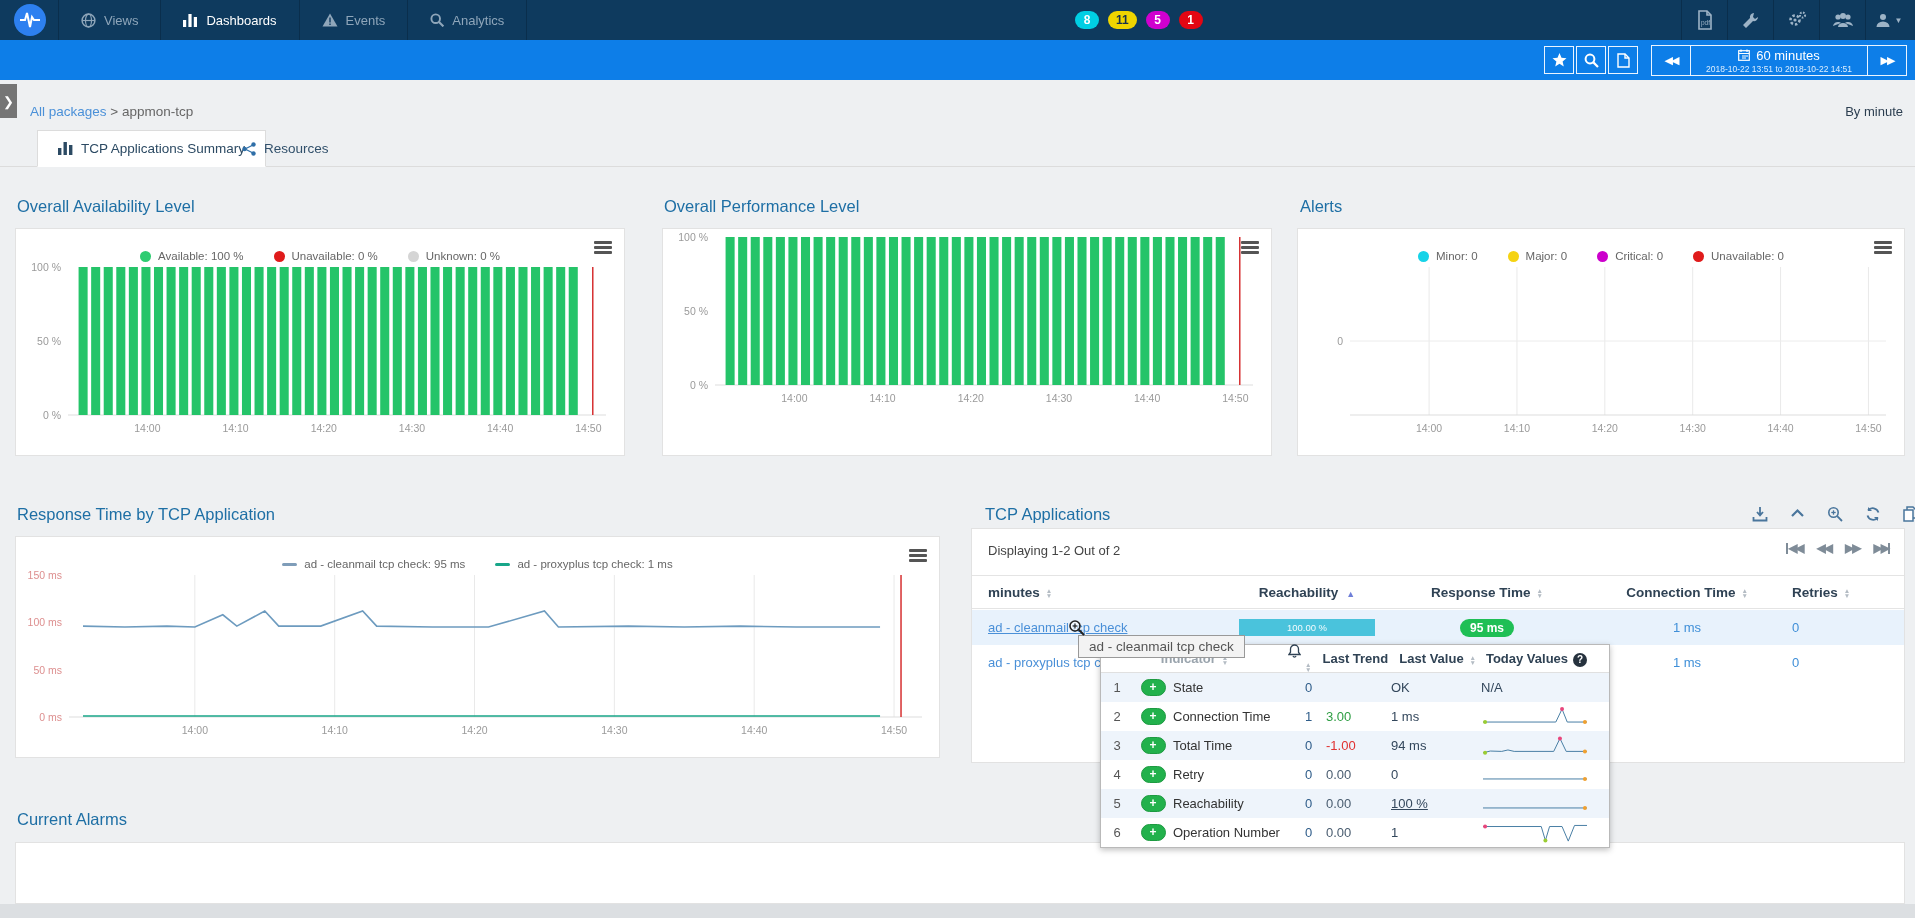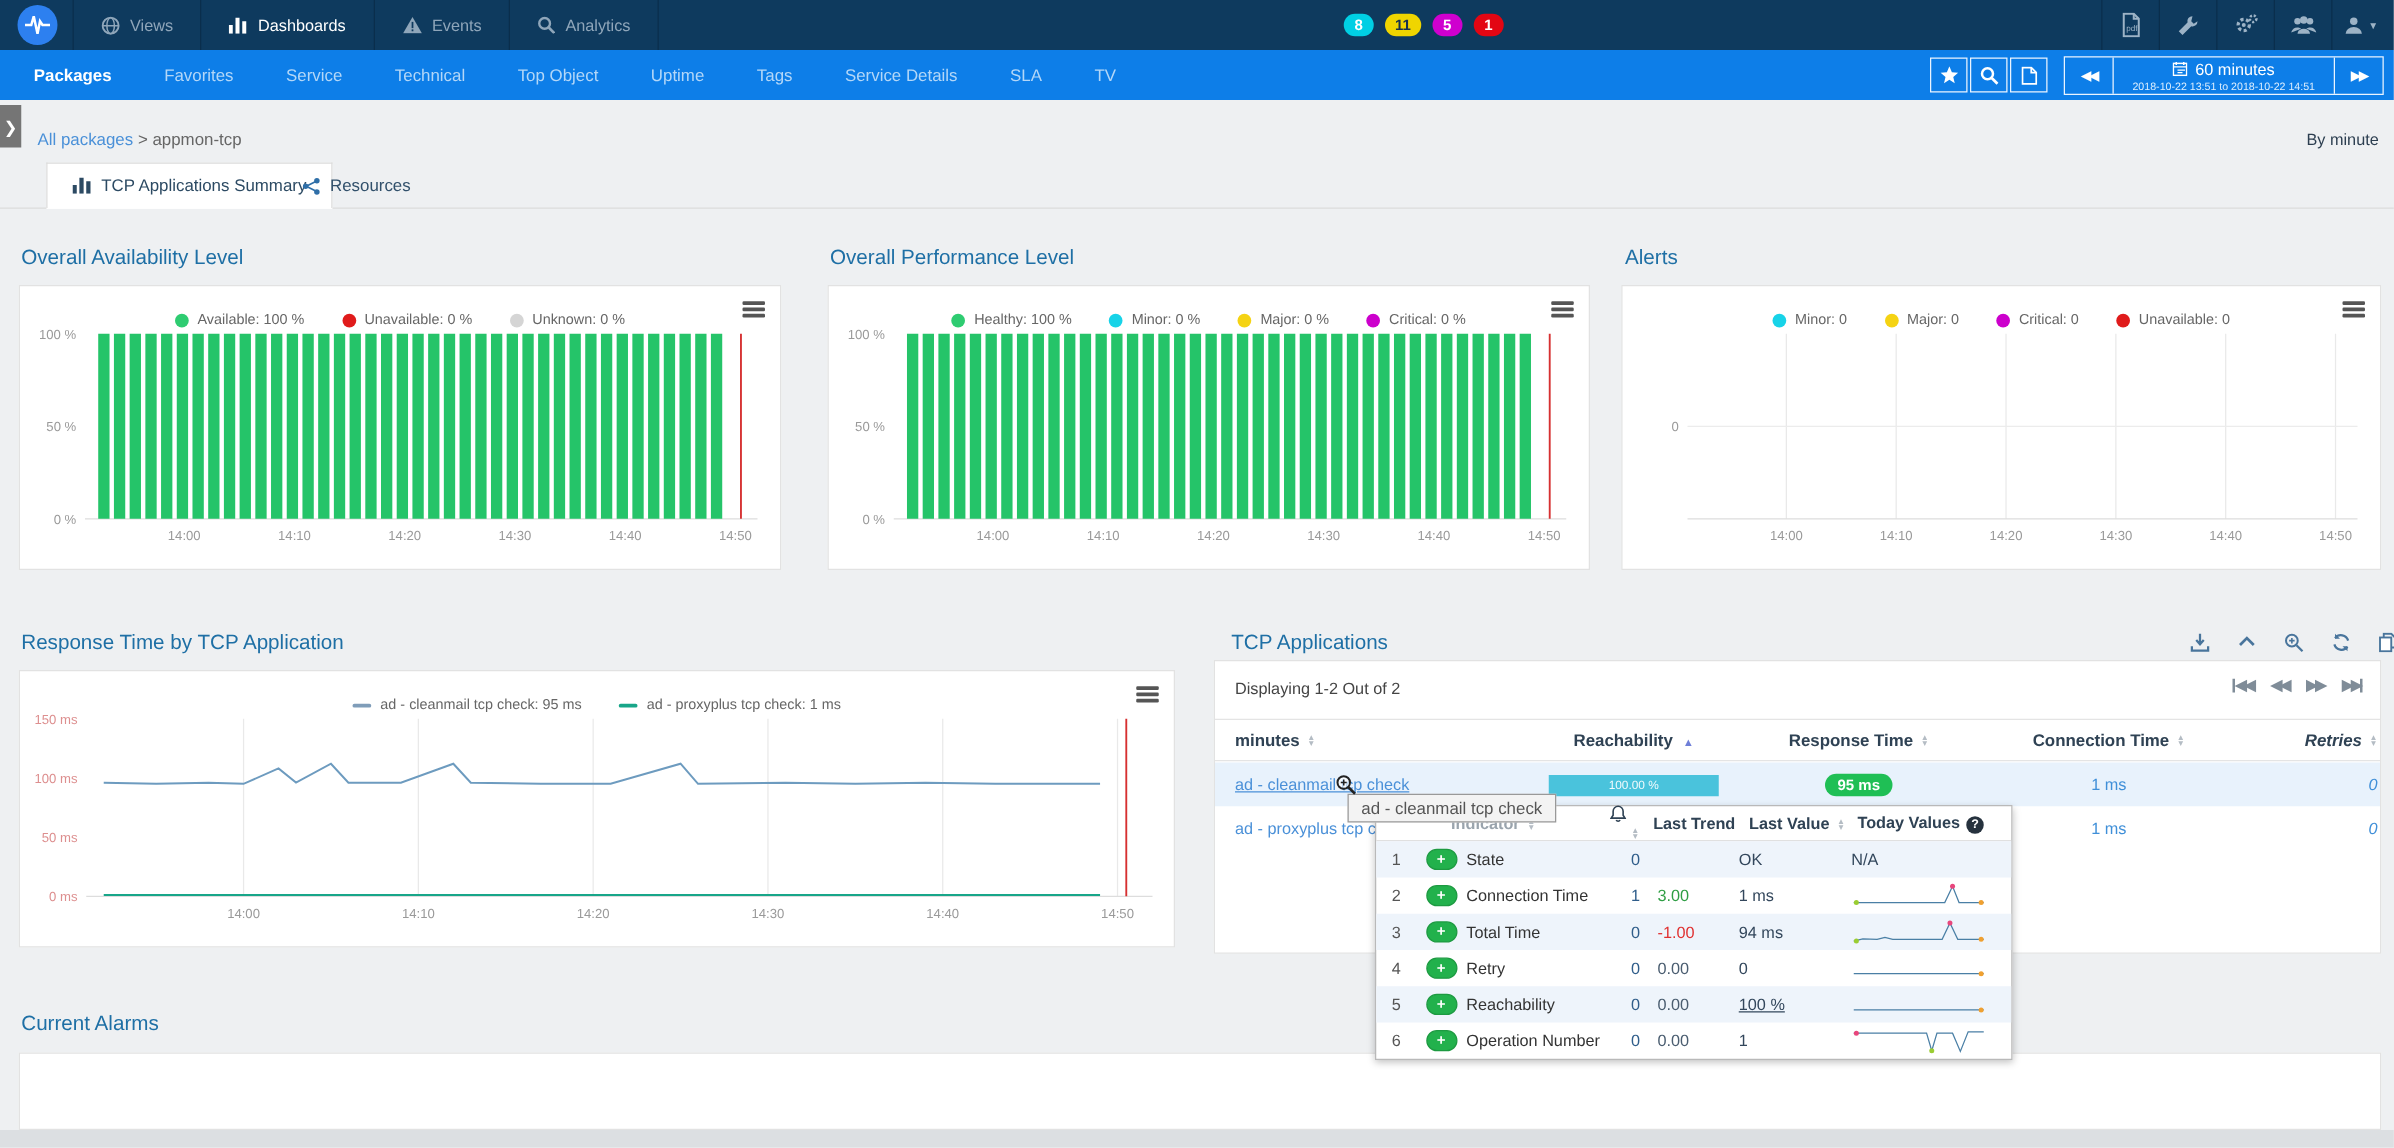--- a/index.html
+++ b/index.html
@@ -71,21 +71,21 @@
   .pager { position:absolute; right:14px; top:12px; display:flex; gap:14px; color:#7f8c98;
     font-size:12px; font-weight:bold; }
   .pager span { cursor:pointer; letter-spacing:-2px; display:flex; align-items:center; }
   .pgbar { display:inline-block; width:2px; height:11px; background:#7f8c98; letter-spacing:0; }
   .thead { position:absolute; left:0; top:46px; width:100%; height:34px; border-top:1px solid #e4e4e4;
     border-bottom:1px solid #e4e4e4; display:flex; align-items:center; font-size:13.5px;
     font-weight:bold; color:#2f4254; }
   .trow { position:absolute; left:0; width:100%; height:35px; display:flex; align-items:center; font-size:13px; }
   .c-obj{width:250px; padding-left:16px;} .c-reach{width:170px; text-align:center;}
   .c-resp{width:190px; text-align:center;} .c-conn{width:210px; text-align:center;}
-  .c-ret{width:110px; text-align:right;font-style:italic;}
+  .c-ret{width:110px; text-align:left;}
   .sortpair { display:inline-flex; flex-direction:column; font-size:6.5px; line-height:5px;
     color:#b4bcc4; vertical-align:middle; margin-left:6px; cursor:pointer; }
   .sortasc { color:#6f7fd8; font-size:9px; margin-left:8px; cursor:pointer; }
   .tlink { color:#4a90d8; text-decoration:none; cursor:pointer; }
   .num-blue { color:#3f8fd8; }
   .reach-bar { display:inline-block; width:136px; height:17px; background:#4ac3dc; color:#f2fbfd;
     font-size:9.5px; line-height:17px; text-align:center; }
   .pill { display:inline-block; min-width:52px; padding:2px 10px; border-radius:11px; background:#1fbf55;
     color:#fff; font-size:12px; font-weight:bold; }
 
@@ -202,32 +202,20 @@
       <svg width="16" height="16" viewBox="0 0 16 16">
           <circle cx="8" cy="5" r="3" fill="currentColor"></circle>
           <path d="M1.5 15a6.5 5.5 0 0 1 13 0z" fill="currentColor"></path>
         </svg>
       <span class="caret">▼</span>
     </span>
   </div>
 </header>
 
 <div class="subnav">
-  <div class="subtabs" id="subnav-tabs">
-      <div class="subtab active">Packages</div>
-      <div class="subtab">Favorites</div>
-      <div class="subtab">Service</div>
-      <div class="subtab">Technical</div>
-      <div class="subtab">Top Object</div>
-      <div class="subtab">Uptime</div>
-      <div class="subtab">Tags</div>
-      <div class="subtab">Service Details</div>
-      <div class="subtab">SLA</div>
-      <div class="subtab">TV</div>
-    </div>
   <div class="sq-btn" style="left:1544px">
     <svg width="15" height="15" viewBox="0 0 15 15">
         <path d="M7.5 0l2 4.8 5 .4-3.9 3.3 1.2 5L7.5 10.8 3.2 13.5l1.2-5L.5 5.2l5-.4z" fill="#ffffff"></path>
       </svg>
   </div>
   <div class="sq-btn" style="left:1576px">
     <svg width="15" height="15" viewBox="0 0 15 15">
         <circle cx="6" cy="6" r="4.4" fill="none" stroke="#fff" stroke-width="2"></circle>
         <line x1="9.4" y1="9.4" x2="14" y2="14" stroke="#fff" stroke-width="2.2"></line>
       </svg>
@@ -367,38 +355,20 @@
     </div>
 </div>
 
 <h2 class="sect abs" style="left:664px; top:197px">Overall Performance Level</h2>
 <div class="card" style="left:662px; top:228px; width:610px; height:228px">
   <div class="burger">
       <div></div>
       <div></div>
       <div></div>
     </div>
-  <div class="legend-row">
-      <span class="legend-item">
-        <span class="ldot" style="background: rgb(46, 204, 113);"></span>
-        <span>Healthy: 100 %</span>
-      </span>
-      <span class="legend-item">
-        <span class="ldot" style="background: rgb(23, 211, 232);"></span>
-        <span>Minor: 0 %</span>
-      </span>
-      <span class="legend-item">
-        <span class="ldot" style="background: rgb(245, 211, 19);"></span>
-        <span>Major: 0 %</span>
-      </span>
-      <span class="legend-item">
-        <span class="ldot" style="background: rgb(204, 0, 204);"></span>
-        <span>Critical: 0 %</span>
-      </span>
-    </div>
   <div style="width:596px; height:182px; margin-left:6px">
       <svg width="596" height="182">
         <line x1="46" y1="156" x2="584" y2="156" stroke="#dddddd"></line>
         <text x="39" y="12" text-anchor="end" font-size="10.5" fill="#9a9a9a">100 %</text>
         <text x="39" y="86" text-anchor="end" font-size="10.5" fill="#9a9a9a">50 %</text>
         <text x="39" y="160" text-anchor="end" font-size="10.5" fill="#9a9a9a">0 %</text>
         <text x="125.37704918032787" y="173" text-anchor="middle" font-size="10.5" fill="#9a9a9a">14:00</text>
         <text x="213.5737704918033" y="173" text-anchor="middle" font-size="10.5" fill="#9a9a9a">14:10</text>
         <text x="301.7704918032787" y="173" text-anchor="middle" font-size="10.5" fill="#9a9a9a">14:20</text>
         <text x="389.96721311475414" y="173" text-anchor="middle" font-size="10.5" fill="#9a9a9a">14:30</text>

